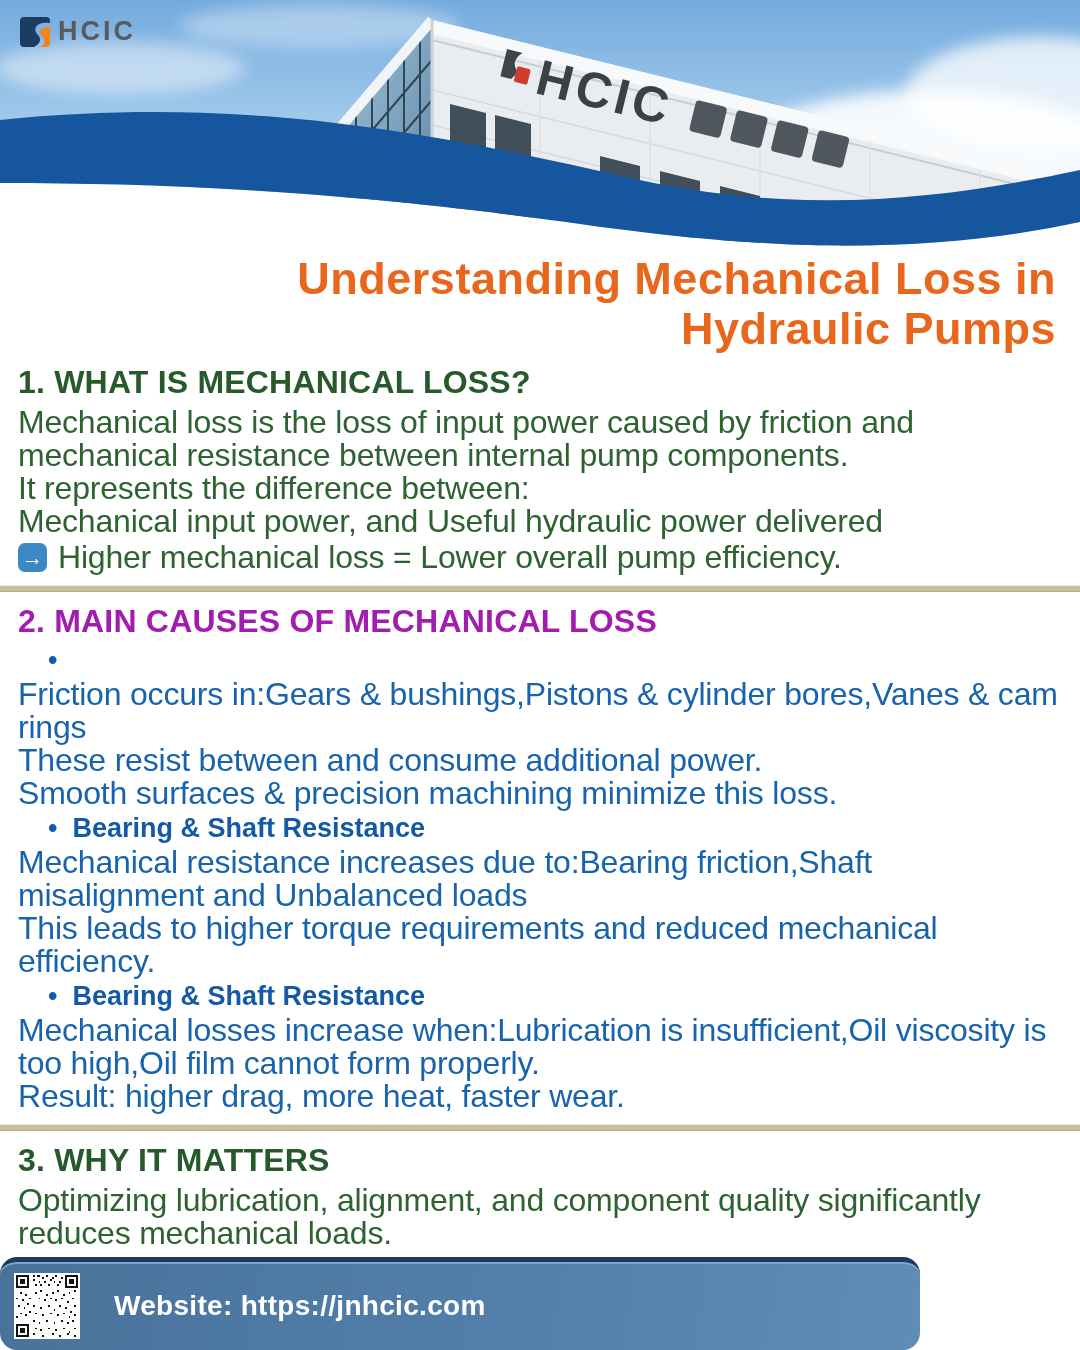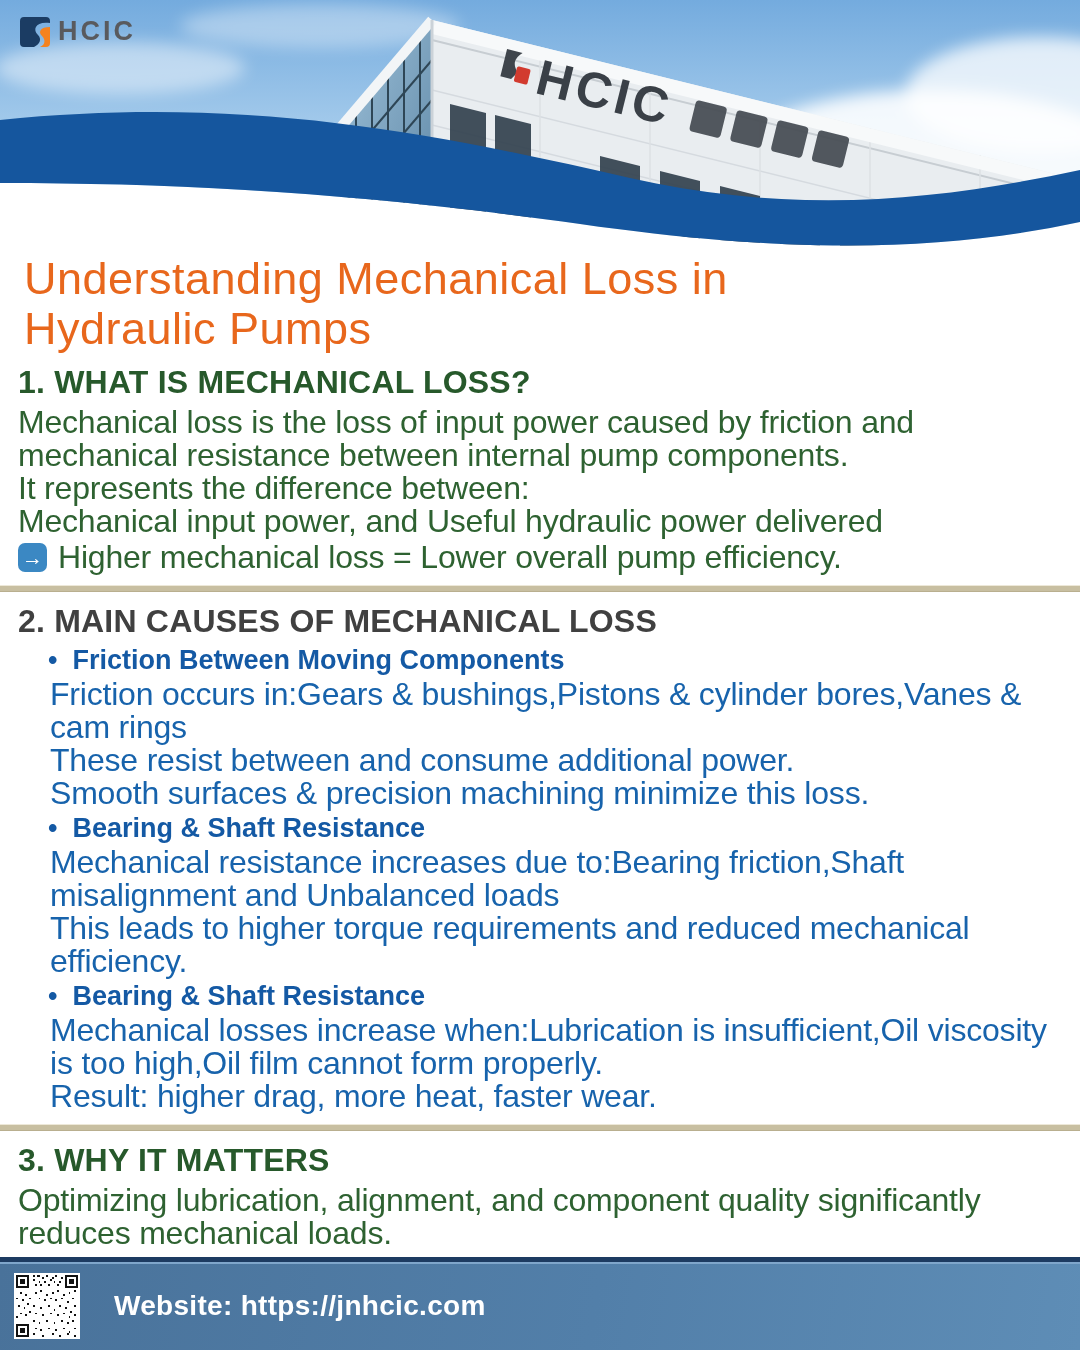--- a/index.html
+++ b/index.html
@@ -4,44 +4,44 @@
 <style>
   html,body{margin:0;padding:0;background:#ffffff;}
   .page{position:relative;width:1080px;height:1350px;overflow:hidden;background:#ffffff;
         font-family:"Liberation Sans",sans-serif;}
   
   .header{position:relative;width:1080px;height:246px;}
   .header svg{display:block;}
   .corner-logo{position:absolute;top:16px;left:20px;display:flex;align-items:center;gap:8px;}
   .corner-logo .logo-text{font-size:27px;font-weight:bold;color:#595a5e;letter-spacing:3px;}
   
-  .main-title{margin:8px 24px 4px;text-align:left;font-size:45px;line-height:1.11;
-              font-weight:normal;color:#E8671C;letter-spacing:.5px;}
+  .main-title{margin:8px 24px 4px;text-align:right;font-size:45px;line-height:1.11;
+              font-weight:bold;color:#E8671C;letter-spacing:.5px;}
   
   .content{padding:0 18px;}
   .sec-h{font-size:32px;line-height:1.15;font-weight:bold;margin:10px 0 5px;letter-spacing:.2px;}
   .sec-h.green{color:#27592B;}
-  .sec-h.blue{color:#404040;}
+  .sec-h.blue{color:#a21caf;}
   .body-p{font-size:32px;line-height:33px;margin:0;letter-spacing:-0.2px;}
   .body-p.green{color:#2E6231;}
-  .body-p.blue{color:#1763AC;margin-left:32px;}
+  .body-p.blue{color:#1763AC;}
   .bullet-row{display:flex;align-items:baseline;padding-left:30px;margin:2px 0 1px;
               font-size:27px;font-weight:bold;color:#1459A4;line-height:33px;}
   .bullet-dot{margin-right:15px;font-size:27px;}
   .arrow-line{display:flex;align-items:center;gap:11px;margin-top:3px;}
   .arrow-badge{flex:0 0 auto;width:29px;height:29px;border-radius:7px;background:#3B88C3;
                display:flex;align-items:center;justify-content:center;color:#fff;
                font-size:21px;font-weight:bold;line-height:1;}
   .divider{height:5px;background:#C8BFA1;border-top:1px solid #EDE8D8;border-bottom:1px solid #B9AF8F;
            margin:11px -18px;}
   
-  .footer{position:absolute;left:0;bottom:0;width:1080px;height:88px;
+  .footer{position:absolute;left:0;bottom:0;width:920px;height:88px;
           background:linear-gradient(100deg,#49729A 0%,#527FA9 55%,#5E8DB6 100%);
           border-top:5px solid #1D3B61;box-shadow:inset 0 2px 0 #7FA6CB;
-          display:flex;align-items:center;}
+          display:flex;align-items:center;border-radius:17px;}
   .qr{margin-left:14px;width:66px;height:66px;background:#fff;padding:2px;box-sizing:border-box;}
   .site{margin-left:34px;color:#ffffff;font-size:28px;font-weight:bold;letter-spacing:.3px;}
 </style>
 </head>
 <body>
 
 <div class="page">
 
   <div class="header">
     <svg width="1080" height="246" viewBox="0 0 1080 246">
@@ -152,21 +152,20 @@
       <span class="arrow-badge">→</span>
       <span class="body-p green">Higher mechanical loss = Lower overall pump efficiency.</span>
     </div>
 
     <div class="divider"></div>
 
     <div class="sec-h blue">2. MAIN CAUSES OF MECHANICAL LOSS</div>
 
     <div class="bullet-row">
       <span class="bullet-dot">•</span>
-      <span>Friction Between Moving Components</span>
     </div>
     <p class="body-p blue">Friction occurs in:Gears &amp; bushings,Pistons &amp; cylinder bores,Vanes &amp; cam rings</p>
     <p class="body-p blue">These resist between and consume additional power.</p>
     <p class="body-p blue">Smooth surfaces &amp; precision machining minimize this loss.</p>
 
     <div class="bullet-row">
       <span class="bullet-dot">•</span>
       <span>Bearing &amp; Shaft Resistance</span>
     </div>
     <p class="body-p blue">Mechanical resistance increases due to:Bearing friction,Shaft misalignment and Unbalanced loads</p>

